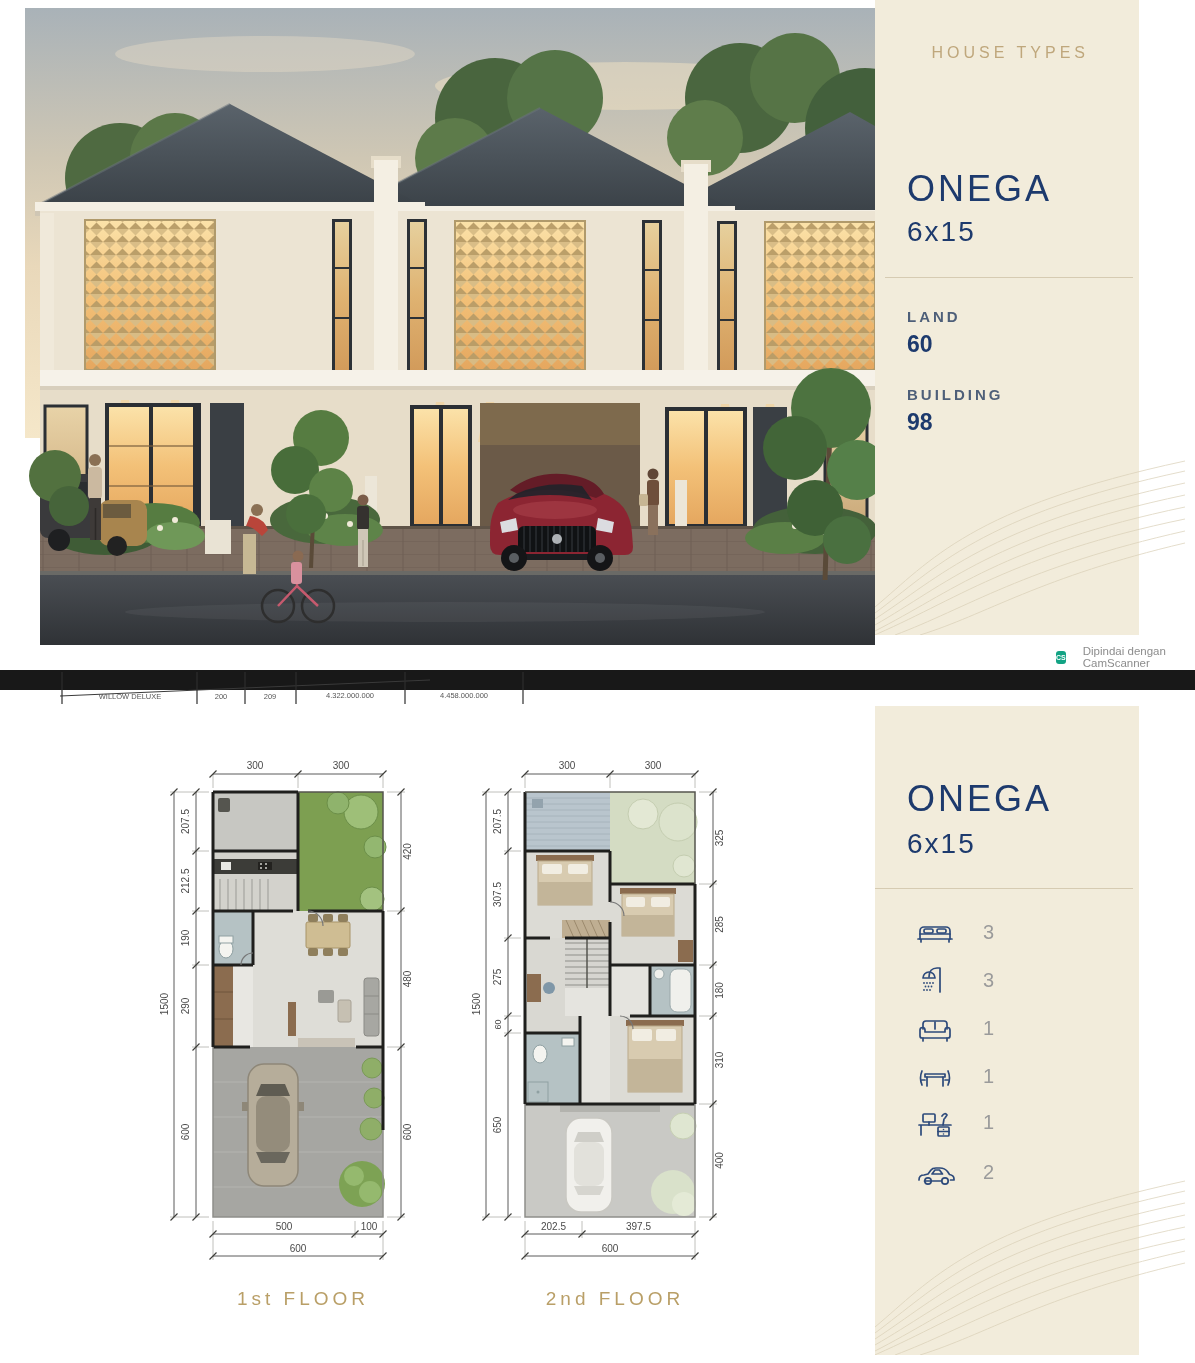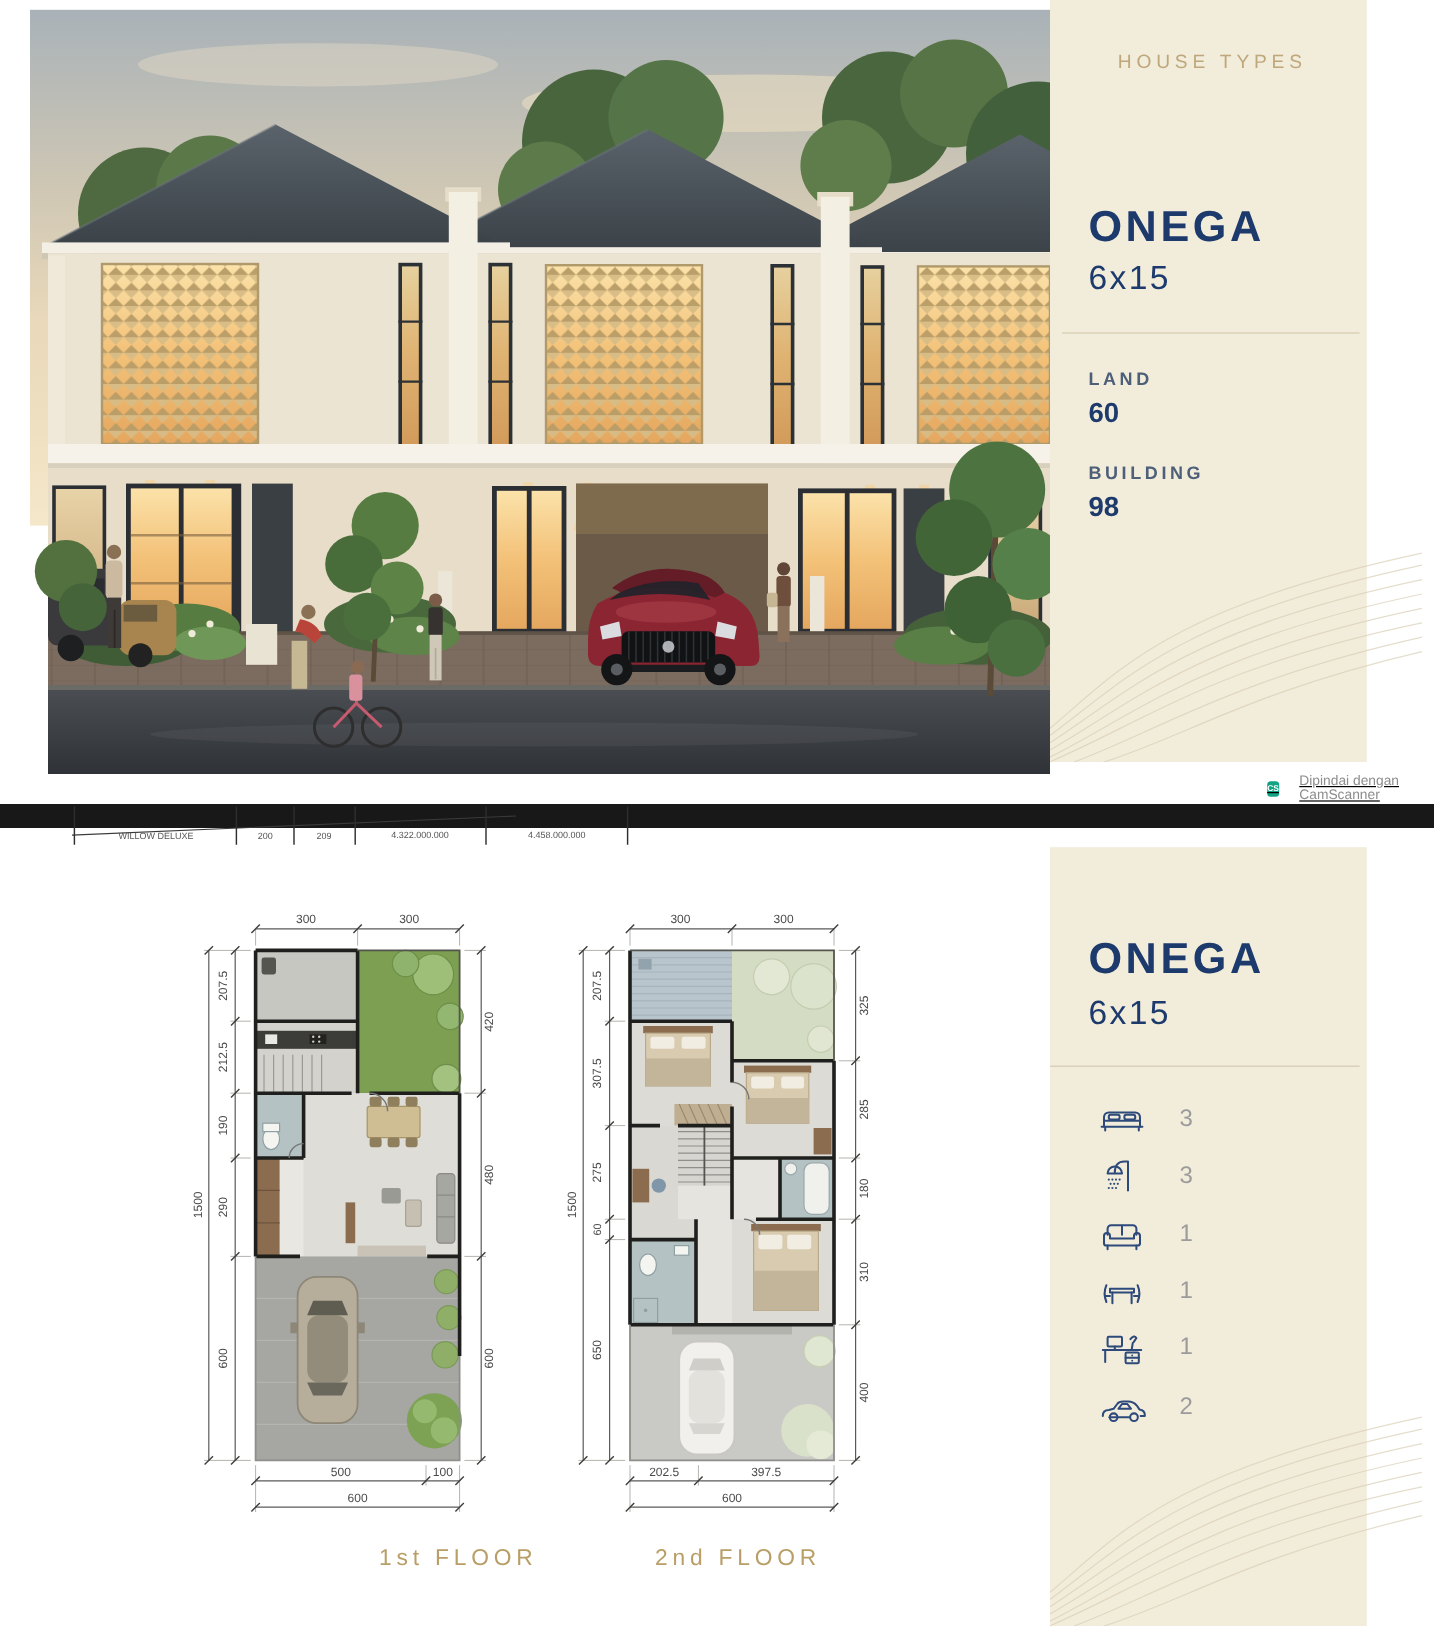--- a/index.html
+++ b/index.html
@@ -5,30 +5,30 @@
   html,body{margin:0;padding:0;background:#ffffff;}
   .page{position:relative;width:1195px;height:1363px;background:#ffffff;overflow:hidden;
         font-family:"Liberation Sans", sans-serif;}
   .abs{position:absolute;}
   
   .panel{position:absolute;left:875px;width:264px;background:#f2ecdb;}
   .panel-top{top:0;height:635px;}
   .panel-bottom{top:706px;height:649px;}
   .house-types{position:absolute;top:44px;right:50px;font-size:16px;letter-spacing:4px;
                color:#bfa77c;font-weight:500;}
-  .hero-title{position:absolute;left:32px;font-size:36px;font-weight:bold;color:#1d3a6d;
+  .hero-title{position:absolute;left:32px;font-size:36px;font-weight:normal;color:#1d3a6d;
               letter-spacing:3px;}
   .hero-size{position:absolute;left:32px;font-size:28px;color:#1d3a6d;letter-spacing:2px;}
   .divider{position:absolute;height:1px;background:#d6cbb2;}
   .spec-label{position:absolute;left:32px;font-size:15px;letter-spacing:3px;color:#4e5f79;
               font-weight:700;}
   .spec-value{position:absolute;left:32px;font-size:23px;font-weight:bold;color:#1d3a6d;}
   .contours{position:absolute;left:0;bottom:0;width:310px;height:260px;pointer-events:none;}
   
-  .scan-badge{position:absolute;left:1056px;top:645px;display:flex;align-items:center;gap:17px;text-decoration:underline;}
+  .scan-badge{position:absolute;left:1056px;top:645px;display:flex;align-items:center;gap:17px;}
   .scan-icon{width:13px;height:13px;border-radius:3px;background:#12a384;color:#fff;
              font-size:7px;font-weight:bold;display:flex;align-items:center;justify-content:center;}
   .scan-text{font-size:11.5px;color:#8d8d8d;}
   
   .strip{position:absolute;left:0;top:670px;width:1195px;height:20px;background:#181818;}
   
   .floor-label{position:absolute;width:290px;text-align:center;top:1288px;font-size:19px;
                color:#b99f67;letter-spacing:4px;}
   
   .feat-row{position:absolute;left:40px;height:36px;display:flex;align-items:center;gap:28px;}
@@ -558,21 +558,21 @@
       <text x="253" y="172.5" transform="rotate(-90 253 172.5)">285</text>
       <text x="253" y="238.5" transform="rotate(-90 253 238.5)">180</text>
       <text x="253" y="308" transform="rotate(-90 253 308)">310</text>
       <text x="253" y="408.5" transform="rotate(-90 253 408.5)">400</text>
       <text x="83.5" y="478">202.5</text>
       <text x="168.5" y="478">397.5</text>
       <text x="140" y="500">600</text>
     </g>
   </svg>
 
-  <div class="floor-label" style="left:158px;text-align:right;">1st FLOOR</div>
+  <div class="floor-label" style="left:158px;">1st FLOOR</div>
   <div class="floor-label" style="left:470px;">2nd FLOOR</div>
 
   <div class="panel panel-bottom">
     <div class="hero-title" style="top:72px;">ONEGA</div>
     <div class="hero-size" style="top:122px;">6x15</div>
     <div class="divider" style="left:0;top:182px;width:258px;"></div>
 
     <div class="feat-row" style="top:208px;">
       <span class="feat-icon">
         <svg viewBox="0 0 40 32" width="40" height="32">

